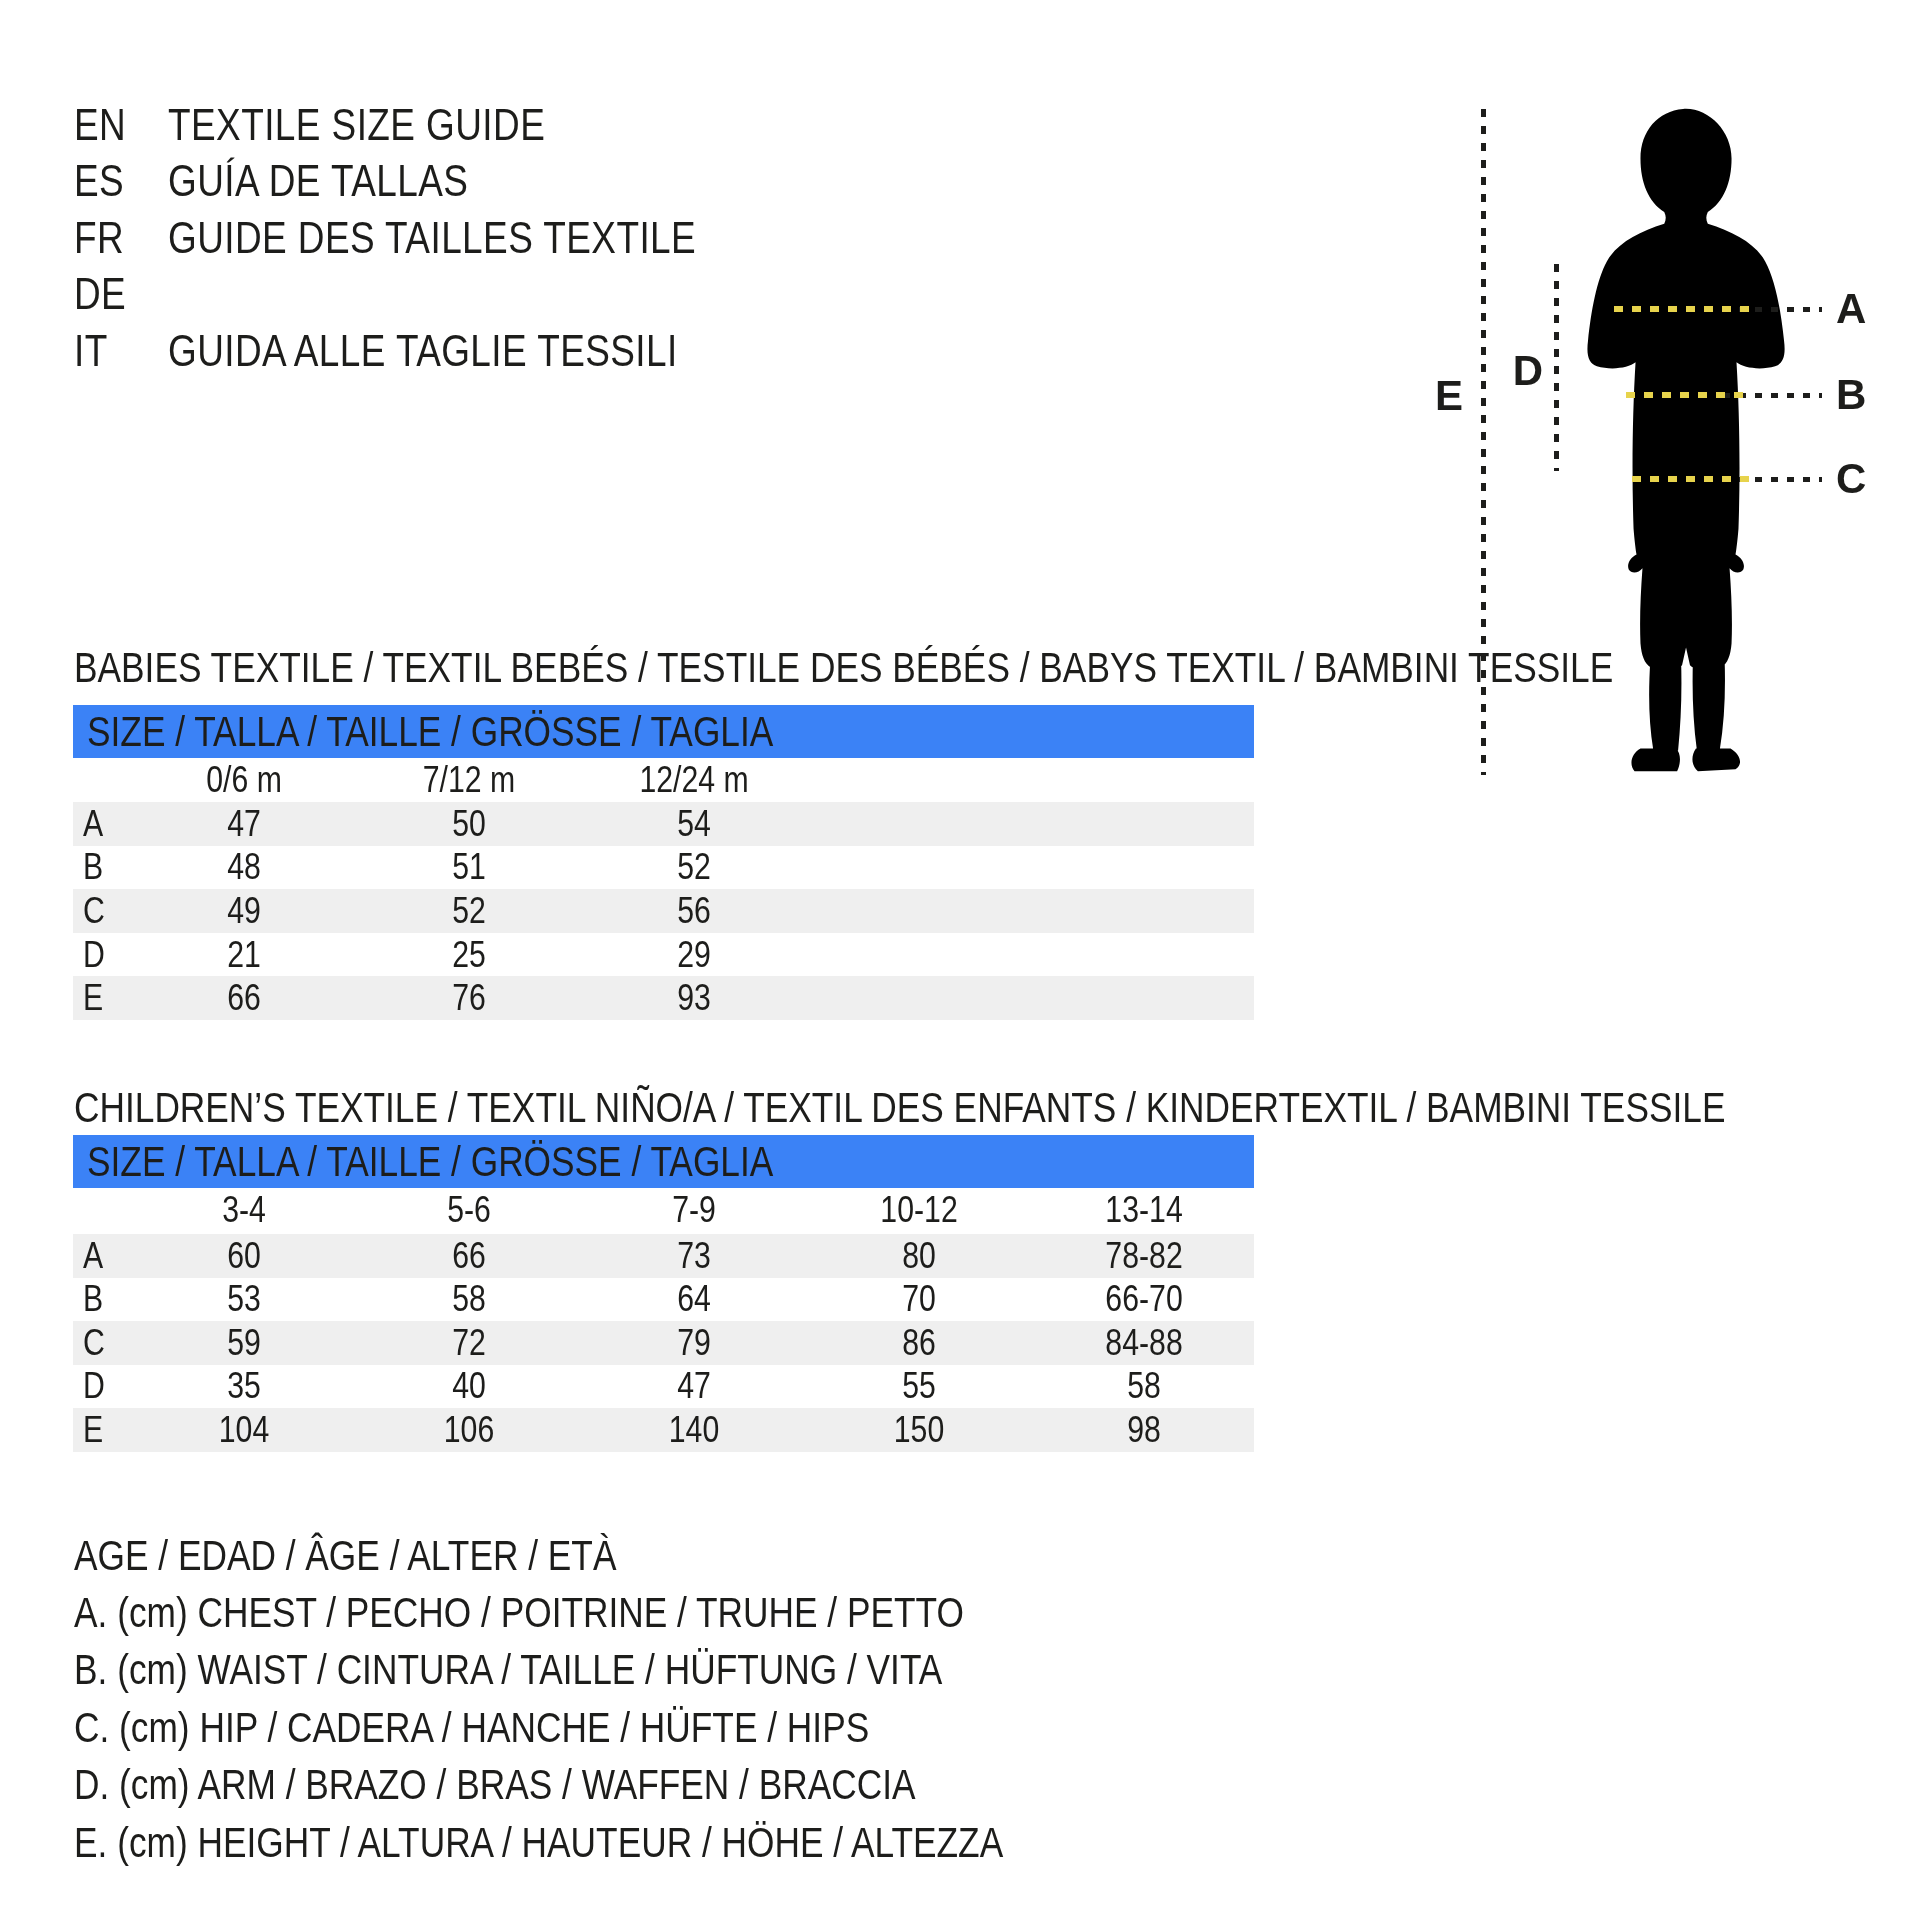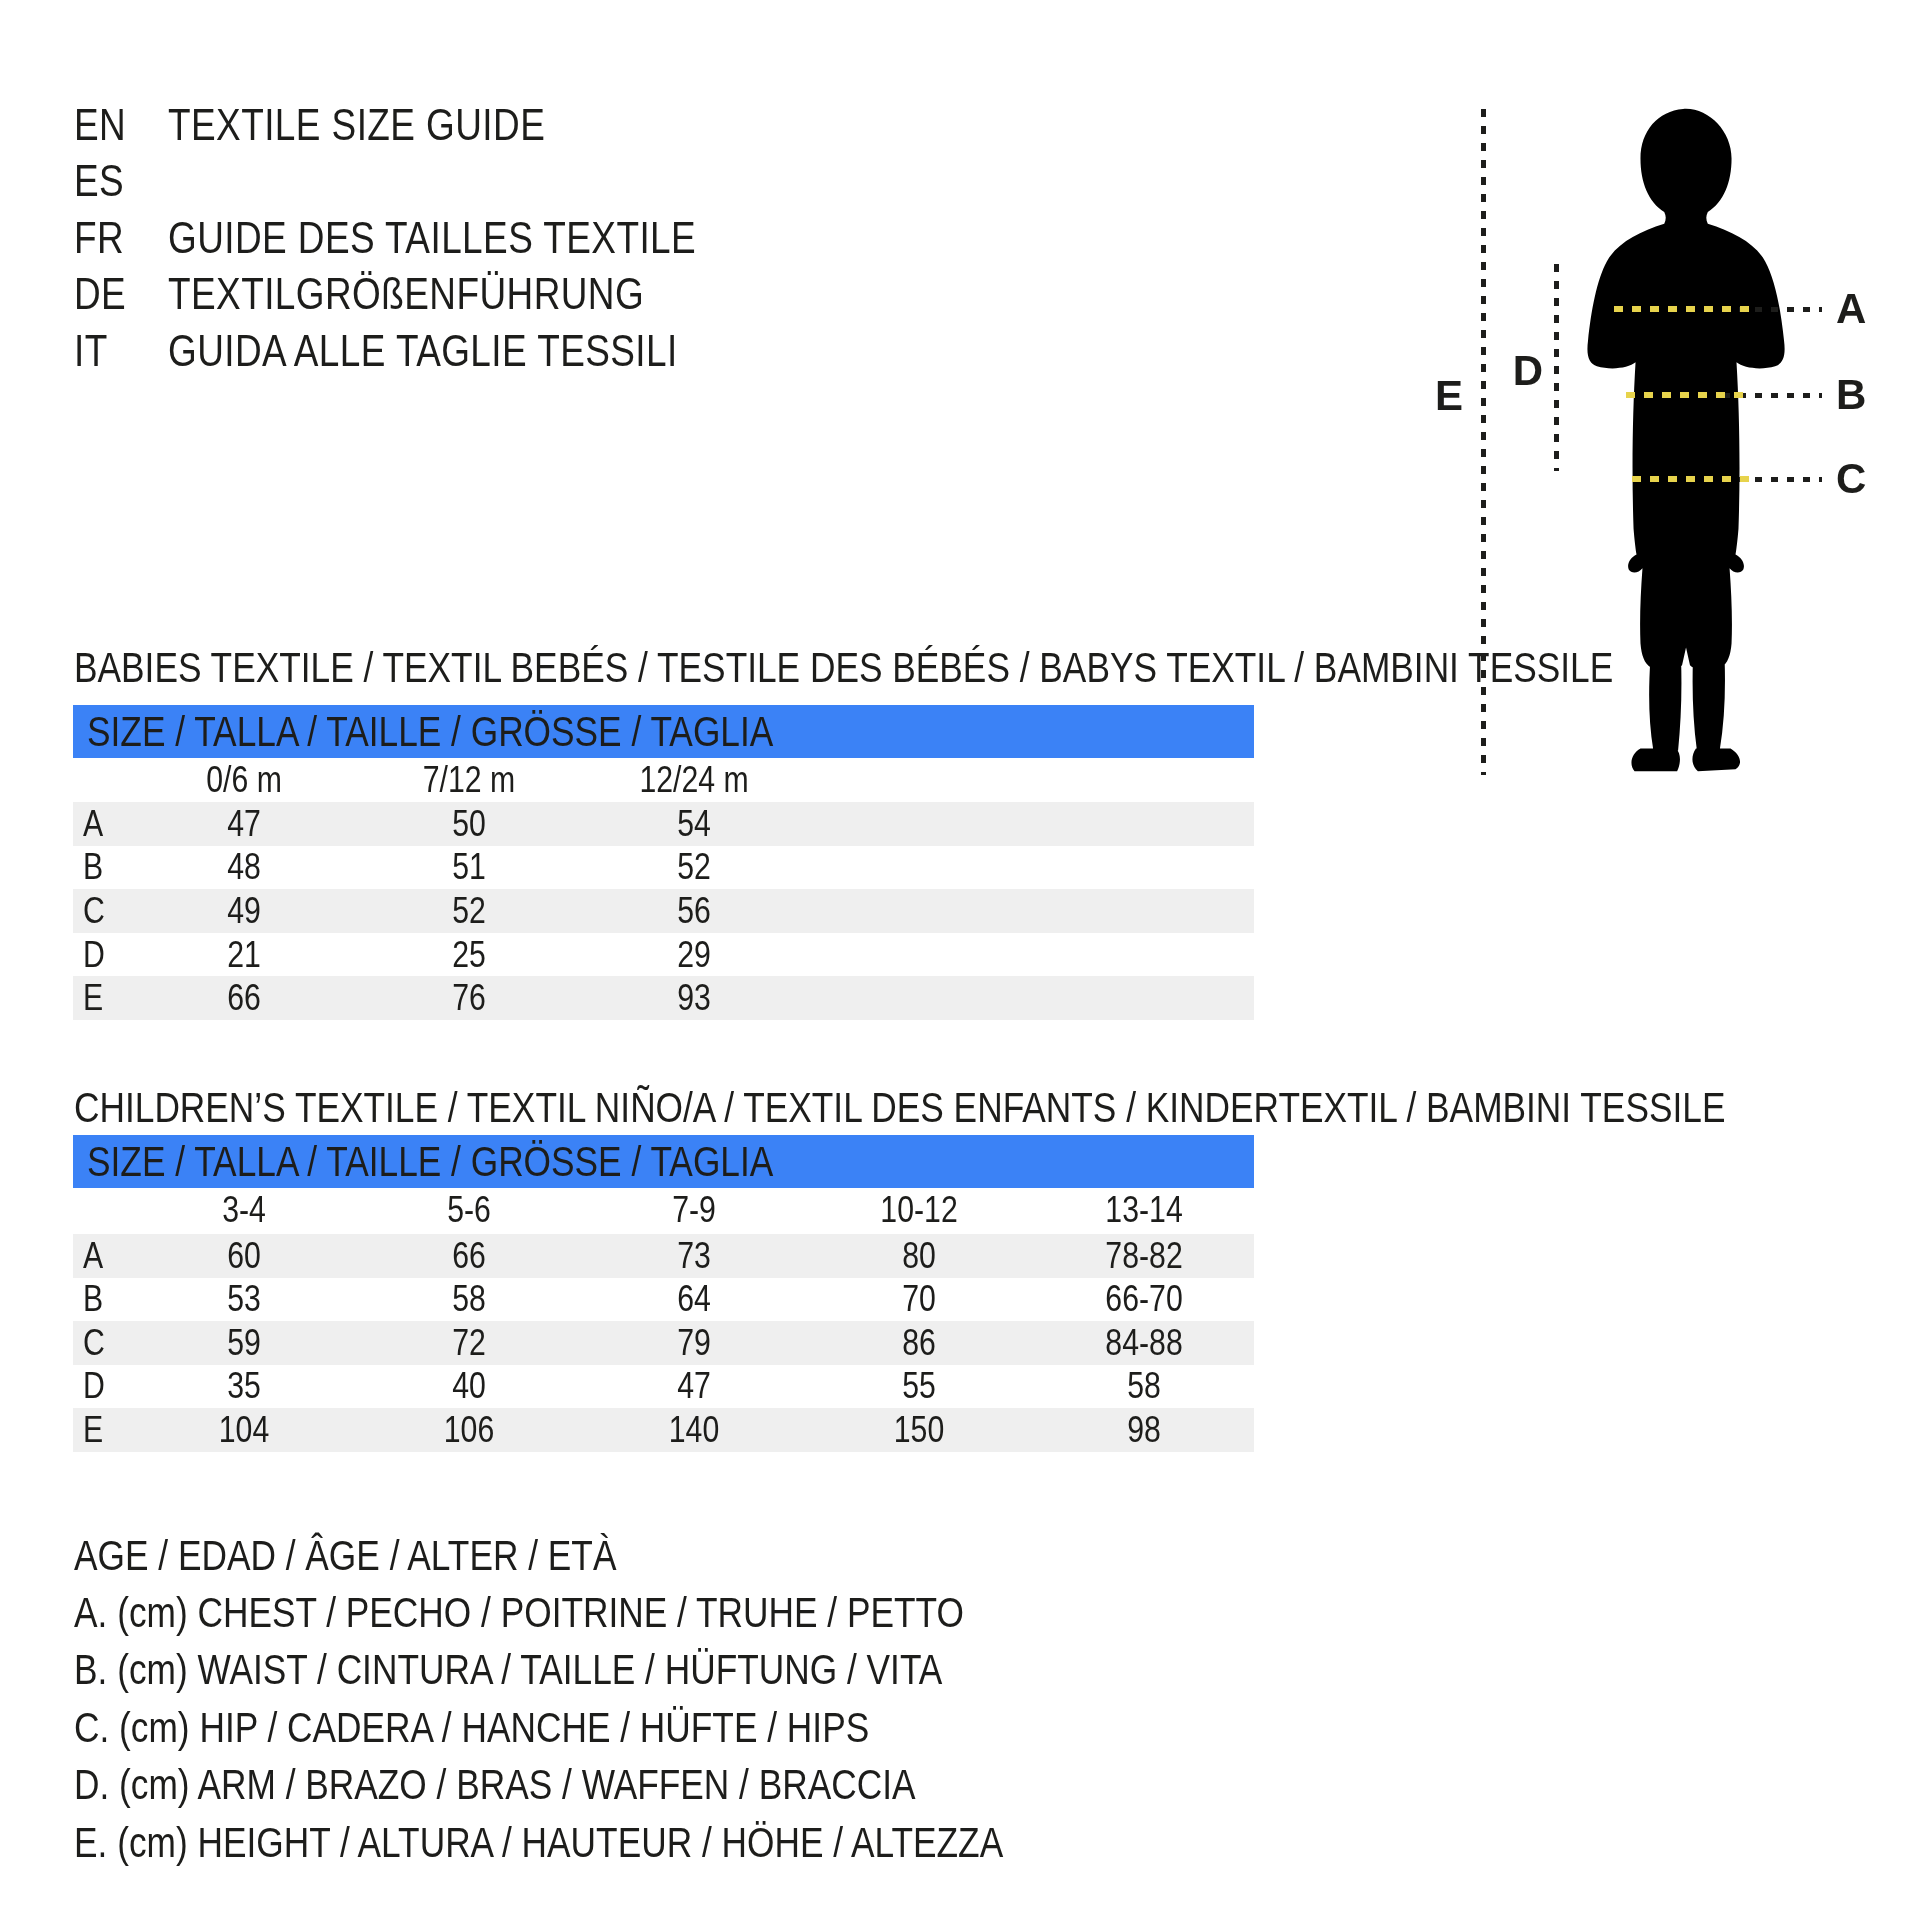--- a/index.html
+++ b/index.html
@@ -45,28 +45,28 @@
 </style>
 </head>
 <body>
 
 <div class="lang-row" style="top:97px">
   <span class="lang-code"><span class="cond">EN</span></span>
   <span><span class="cond">TEXTILE SIZE GUIDE</span></span>
 </div>
 <div class="lang-row" style="top:153px">
   <span class="lang-code"><span class="cond">ES</span></span>
+  <span><span class="cond">GUÍA DE TALLAS</span></span>
 </div>
 <div class="lang-row" style="top:210px">
   <span class="lang-code"><span class="cond">FR</span></span>
   <span><span class="cond">GUIDE DES TAILLES TEXTILE</span></span>
 </div>
 <div class="lang-row" style="top:266px">
   <span class="lang-code"><span class="cond">DE</span></span>
-  <span><span class="cond">TEXTILGRÖßENFÜHRUNG</span></span>
 </div>
 <div class="lang-row" style="top:323px">
   <span class="lang-code"><span class="cond">IT</span></span>
   <span><span class="cond">GUIDA ALLE TAGLIE TESSILI</span></span>
 </div>
 
 <div class="vdots" style="left:1481px;top:109px;height:666px"></div>
 <div class="fig-label" style="left:1406px;top:370px;width:57px;text-align:right">E</div>
 
 <div class="vdots" style="left:1554px;top:264px;height:207px"></div>

